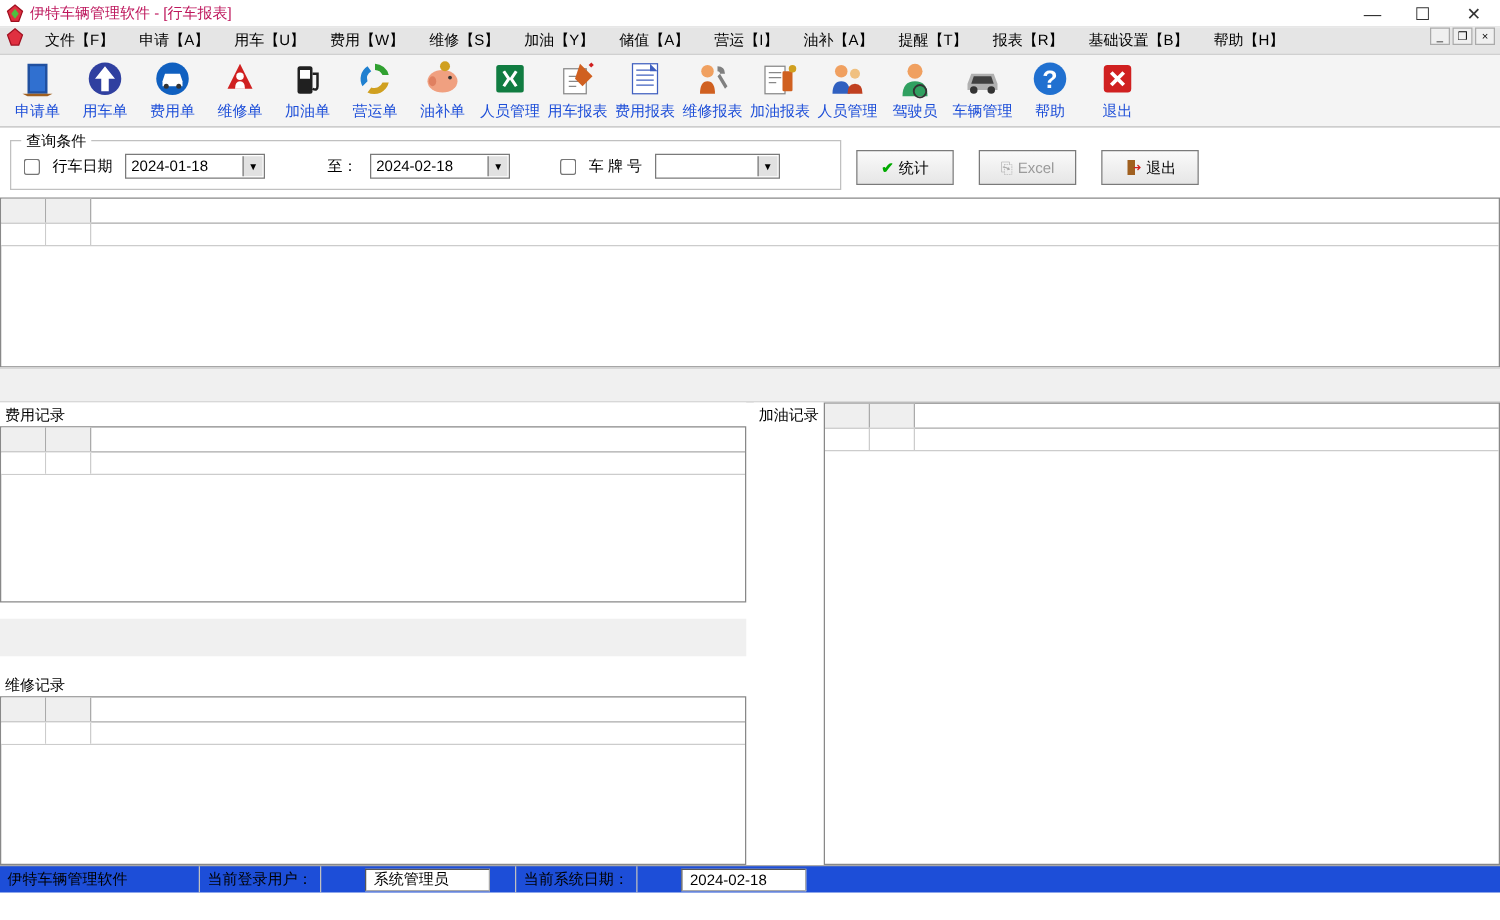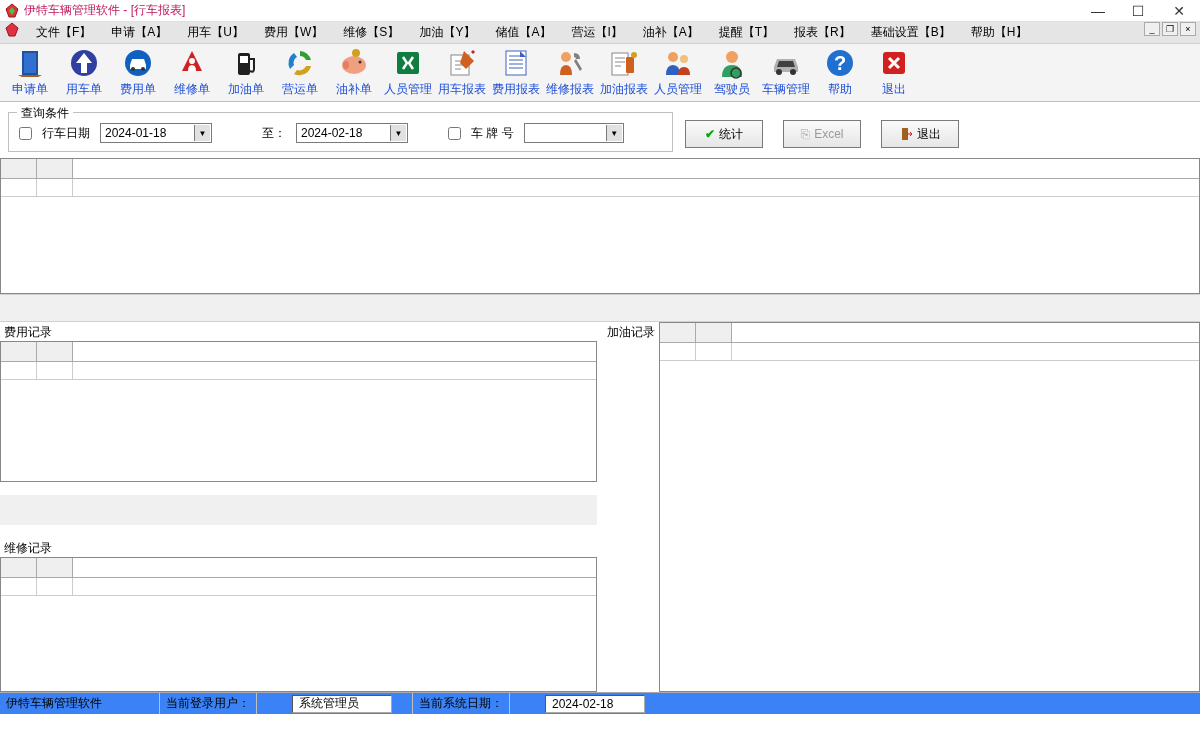--- a/index.html
+++ b/index.html
@@ -45,21 +45,21 @@
 .top-section { height: 136px; display: flex; flex-direction: column; }
 .top-grid { flex: 1; border: 1px solid #888; background: #fff; }
 .divider-row { height: 28px; background: #f0f0f0; border-top: 1px solid #d0d0d0; border-bottom: 1px solid #d0d0d0; }
 .mid-row { height: 370px; display: flex; gap: 6px; }
 .mid-left { flex: 1; display: flex; flex-direction: column; gap: 13px; }
 .mid-right { flex: 1; display: flex; flex-direction: row; }
 .mid-left-upper { height: 160px; display: flex; flex-direction: column; }
 .mid-left-lower { flex: 1; display: flex; flex-direction: column; }
 .inner-divider { height: 30px; background: #f0f0f0; }
 
-.statusbar { height: 22px; border-top: 1px solid #aaa; display: flex; align-items: center; background: #3b82f6; font-size: 12px; }
+.statusbar { height: 22px; border-top: 1px solid #aaa; display: flex; align-items: center; background: #1d4ed8; font-size: 12px; }
 .status-cell { padding: 0 6px; border-right: 1px solid #c0c0c0; height: 100%; display: flex; align-items: center; }
 .status-input { border: 1px inset #aaa; background: #fff; height: 18px; padding: 0 6px; display: flex; align-items: center; min-width: 100px; margin-left: 35px; }
 
 svg { display: block; }
 </style>
 </head>
 <body>
 
 <div class="titlebar">
   <span class="titlebar-icon">

